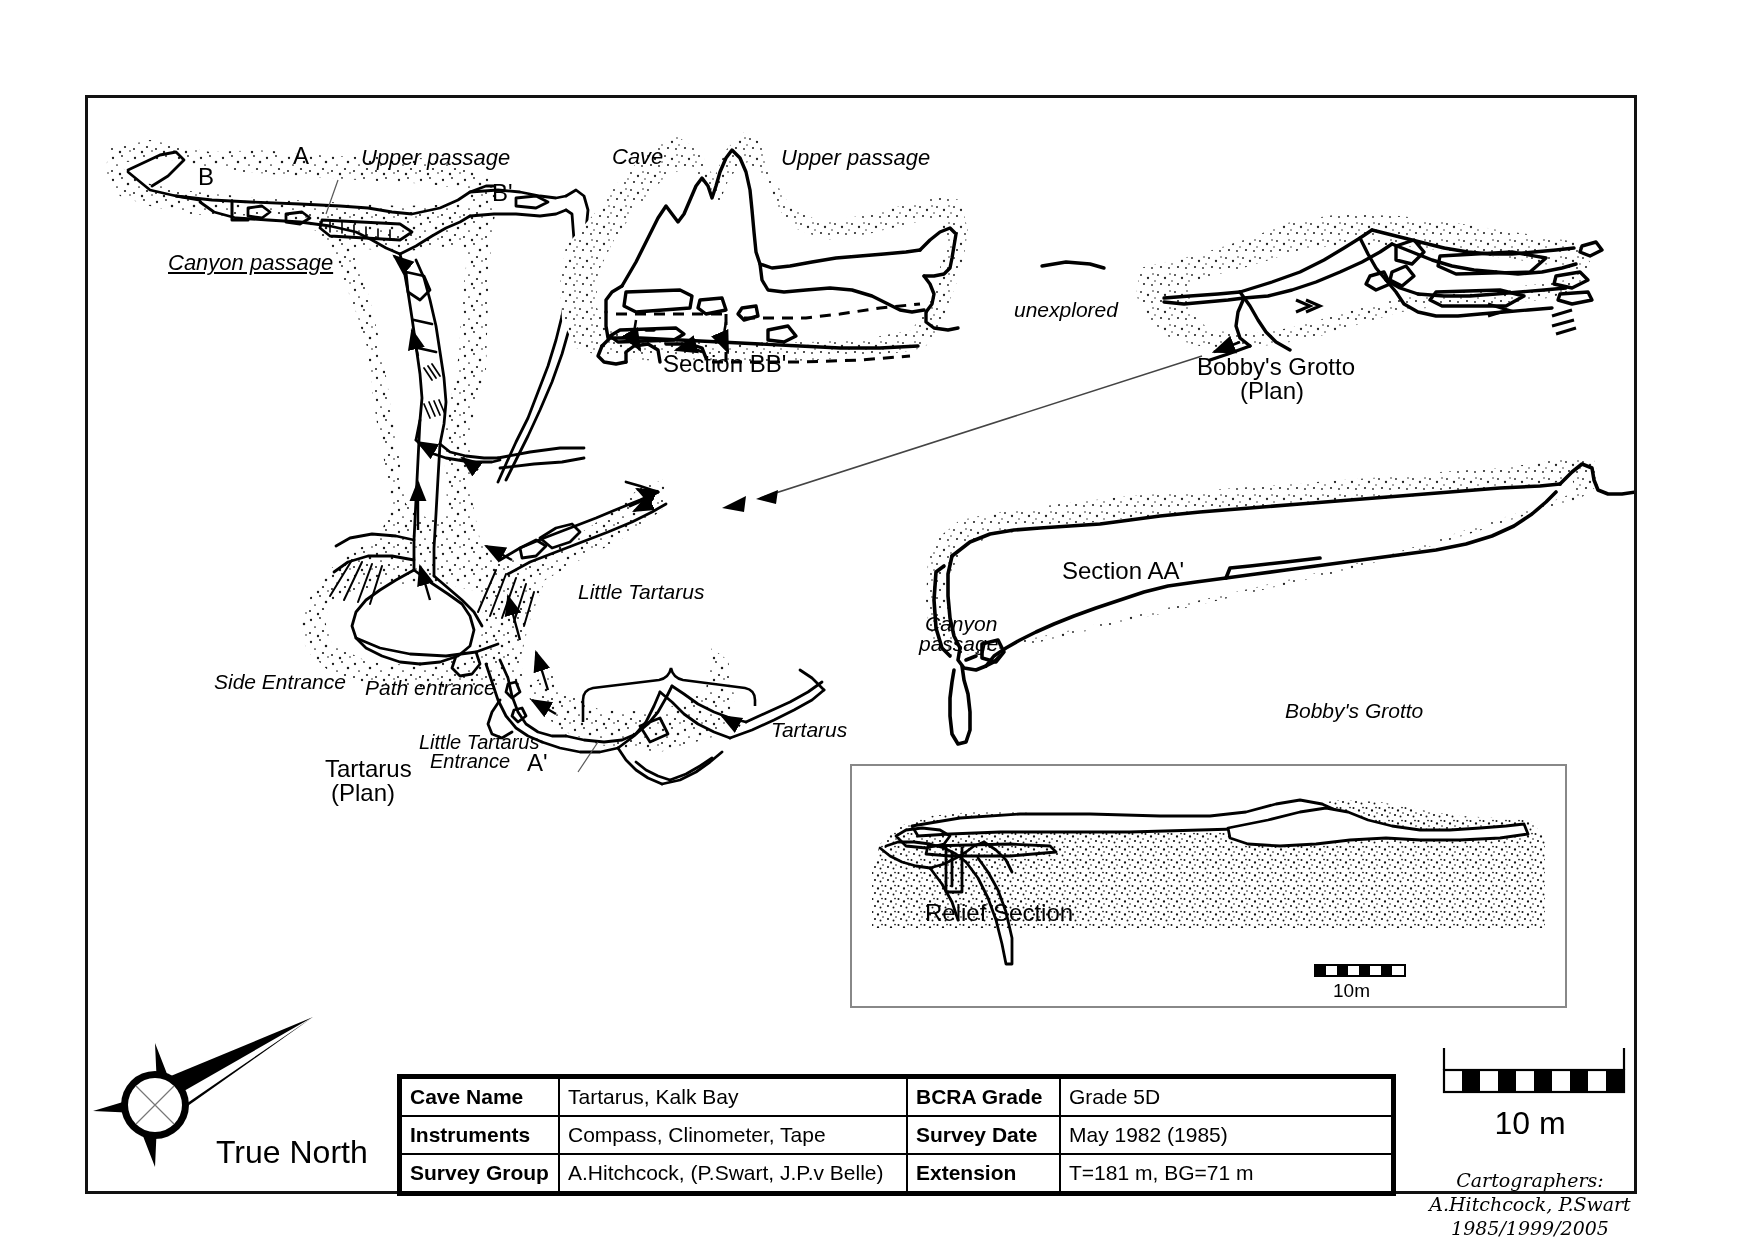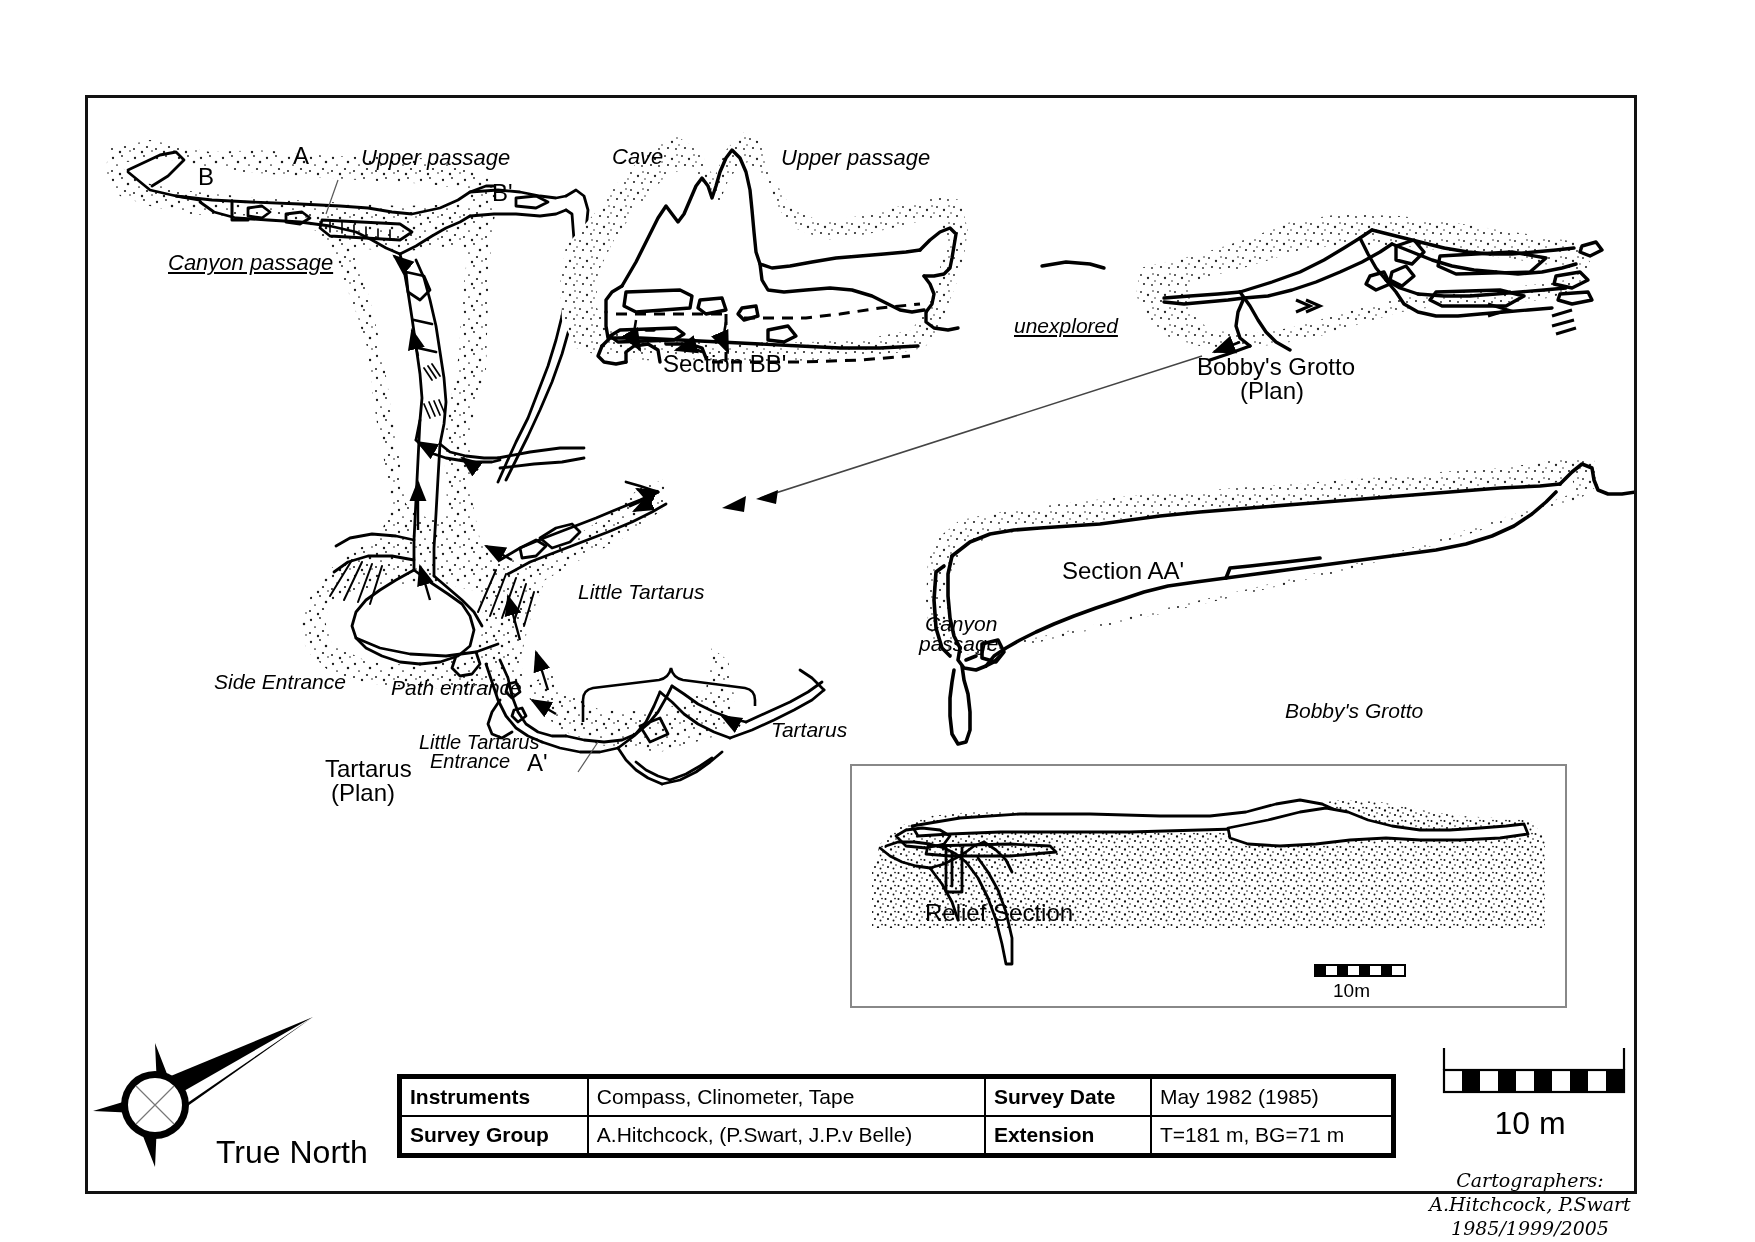--- a/index.html
+++ b/index.html
@@ -484,33 +484,33 @@
   </svg>
 
   <div id="frame"></div>
 
   <div class="lbl f22 ital" style="left:361px;top:145px;">Upper passage</div>
   <div class="lbl f24" style="left:293px;top:142px;">A</div>
   <div class="lbl f24" style="left:198px;top:163px;">B</div>
   <div class="lbl f24" style="left:492px;top:179px;">B'</div>
   <div class="lbl f22 ital" style="left:168px;top:250px;text-decoration:underline;">Canyon passage</div>
   <div class="lbl f21 ital" style="left:214px;top:670px;">Side Entrance</div>
-  <div class="lbl f21 ital" style="left:391px;top:676px;">Path entrance</div>
+  <div class="lbl f21 ital" style="left:365px;top:676px;">Path entrance</div>
   <div class="lbl f21 ital" style="left:578px;top:580px;">Little Tartarus</div>
   <div class="lbl f20 ital" style="left:419px;top:731px;">Little Tartarus</div>
   <div class="lbl f20 ital" style="left:430px;top:750px;">Entrance</div>
   <div class="lbl f24" style="left:527px;top:749px;">A'</div>
   <div class="lbl f24" style="left:325px;top:755px;">Tartarus</div>
   <div class="lbl f24" style="left:331px;top:779px;">(Plan)</div>
 
   <div class="lbl f22 ital" style="left:612px;top:144px;">Cave</div>
   <div class="lbl f22 ital" style="left:781px;top:145px;">Upper passage</div>
   <div class="lbl f24" style="left:663px;top:350px;">Section BB'</div>
 
-  <div class="lbl f21 ital" style="left:1014px;top:314px;text-decoration:underline;">unexplored</div>
+  <div class="lbl f21 ital" style="left:1014px;top:298px;">unexplored</div>
   <div class="lbl f24" style="left:1197px;top:353px;">Bobby's Grotto</div>
   <div class="lbl f24" style="left:1240px;top:377px;">(Plan)</div>
 
   <div class="lbl f24" style="left:1062px;top:557px;">Section AA'</div>
   <div class="lbl f21 ital" style="left:925px;top:612px;">Canyon</div>
   <div class="lbl f21 ital" style="left:919px;top:632px;">passage</div>
 
   <div id="reliefbox"></div>
   <div class="lbl f21 ital" style="left:771px;top:718px;">Tartarus</div>
   <div class="lbl f21 ital" style="left:1285px;top:699px;">Bobby's Grotto</div>
@@ -520,20 +520,26 @@
   <div id="tn">True North</div>
   <div id="scalelabel">10 m</div>
   <div id="cartog">
     <div>Cartographers: A.Hitchcock, P.Swart</div>
     <div>1985/1999/2005</div>
   </div>
 
   <div id="titleblock">
     <table>
       <tbody>
+        <tr>
+          <td class="tb-key" style="width:140px;">Cave Name</td>
+          <td class="tb-val" style="width:330px;">Tartarus, Kalk Bay</td>
+          <td class="tb-key" style="width:135px;">BCRA Grade</td>
+          <td class="tb-val">Grade 5D</td>
+        </tr>
         <tr>
           <td class="tb-key">Instruments</td>
           <td class="tb-val">Compass, Clinometer, Tape</td>
           <td class="tb-key">Survey Date</td>
           <td class="tb-val">May 1982 (1985)</td>
         </tr>
         <tr>
           <td class="tb-key">Survey Group</td>
           <td class="tb-val">A.Hitchcock, (P.Swart, J.P.v Belle)</td>
           <td class="tb-key">Extension</td>

